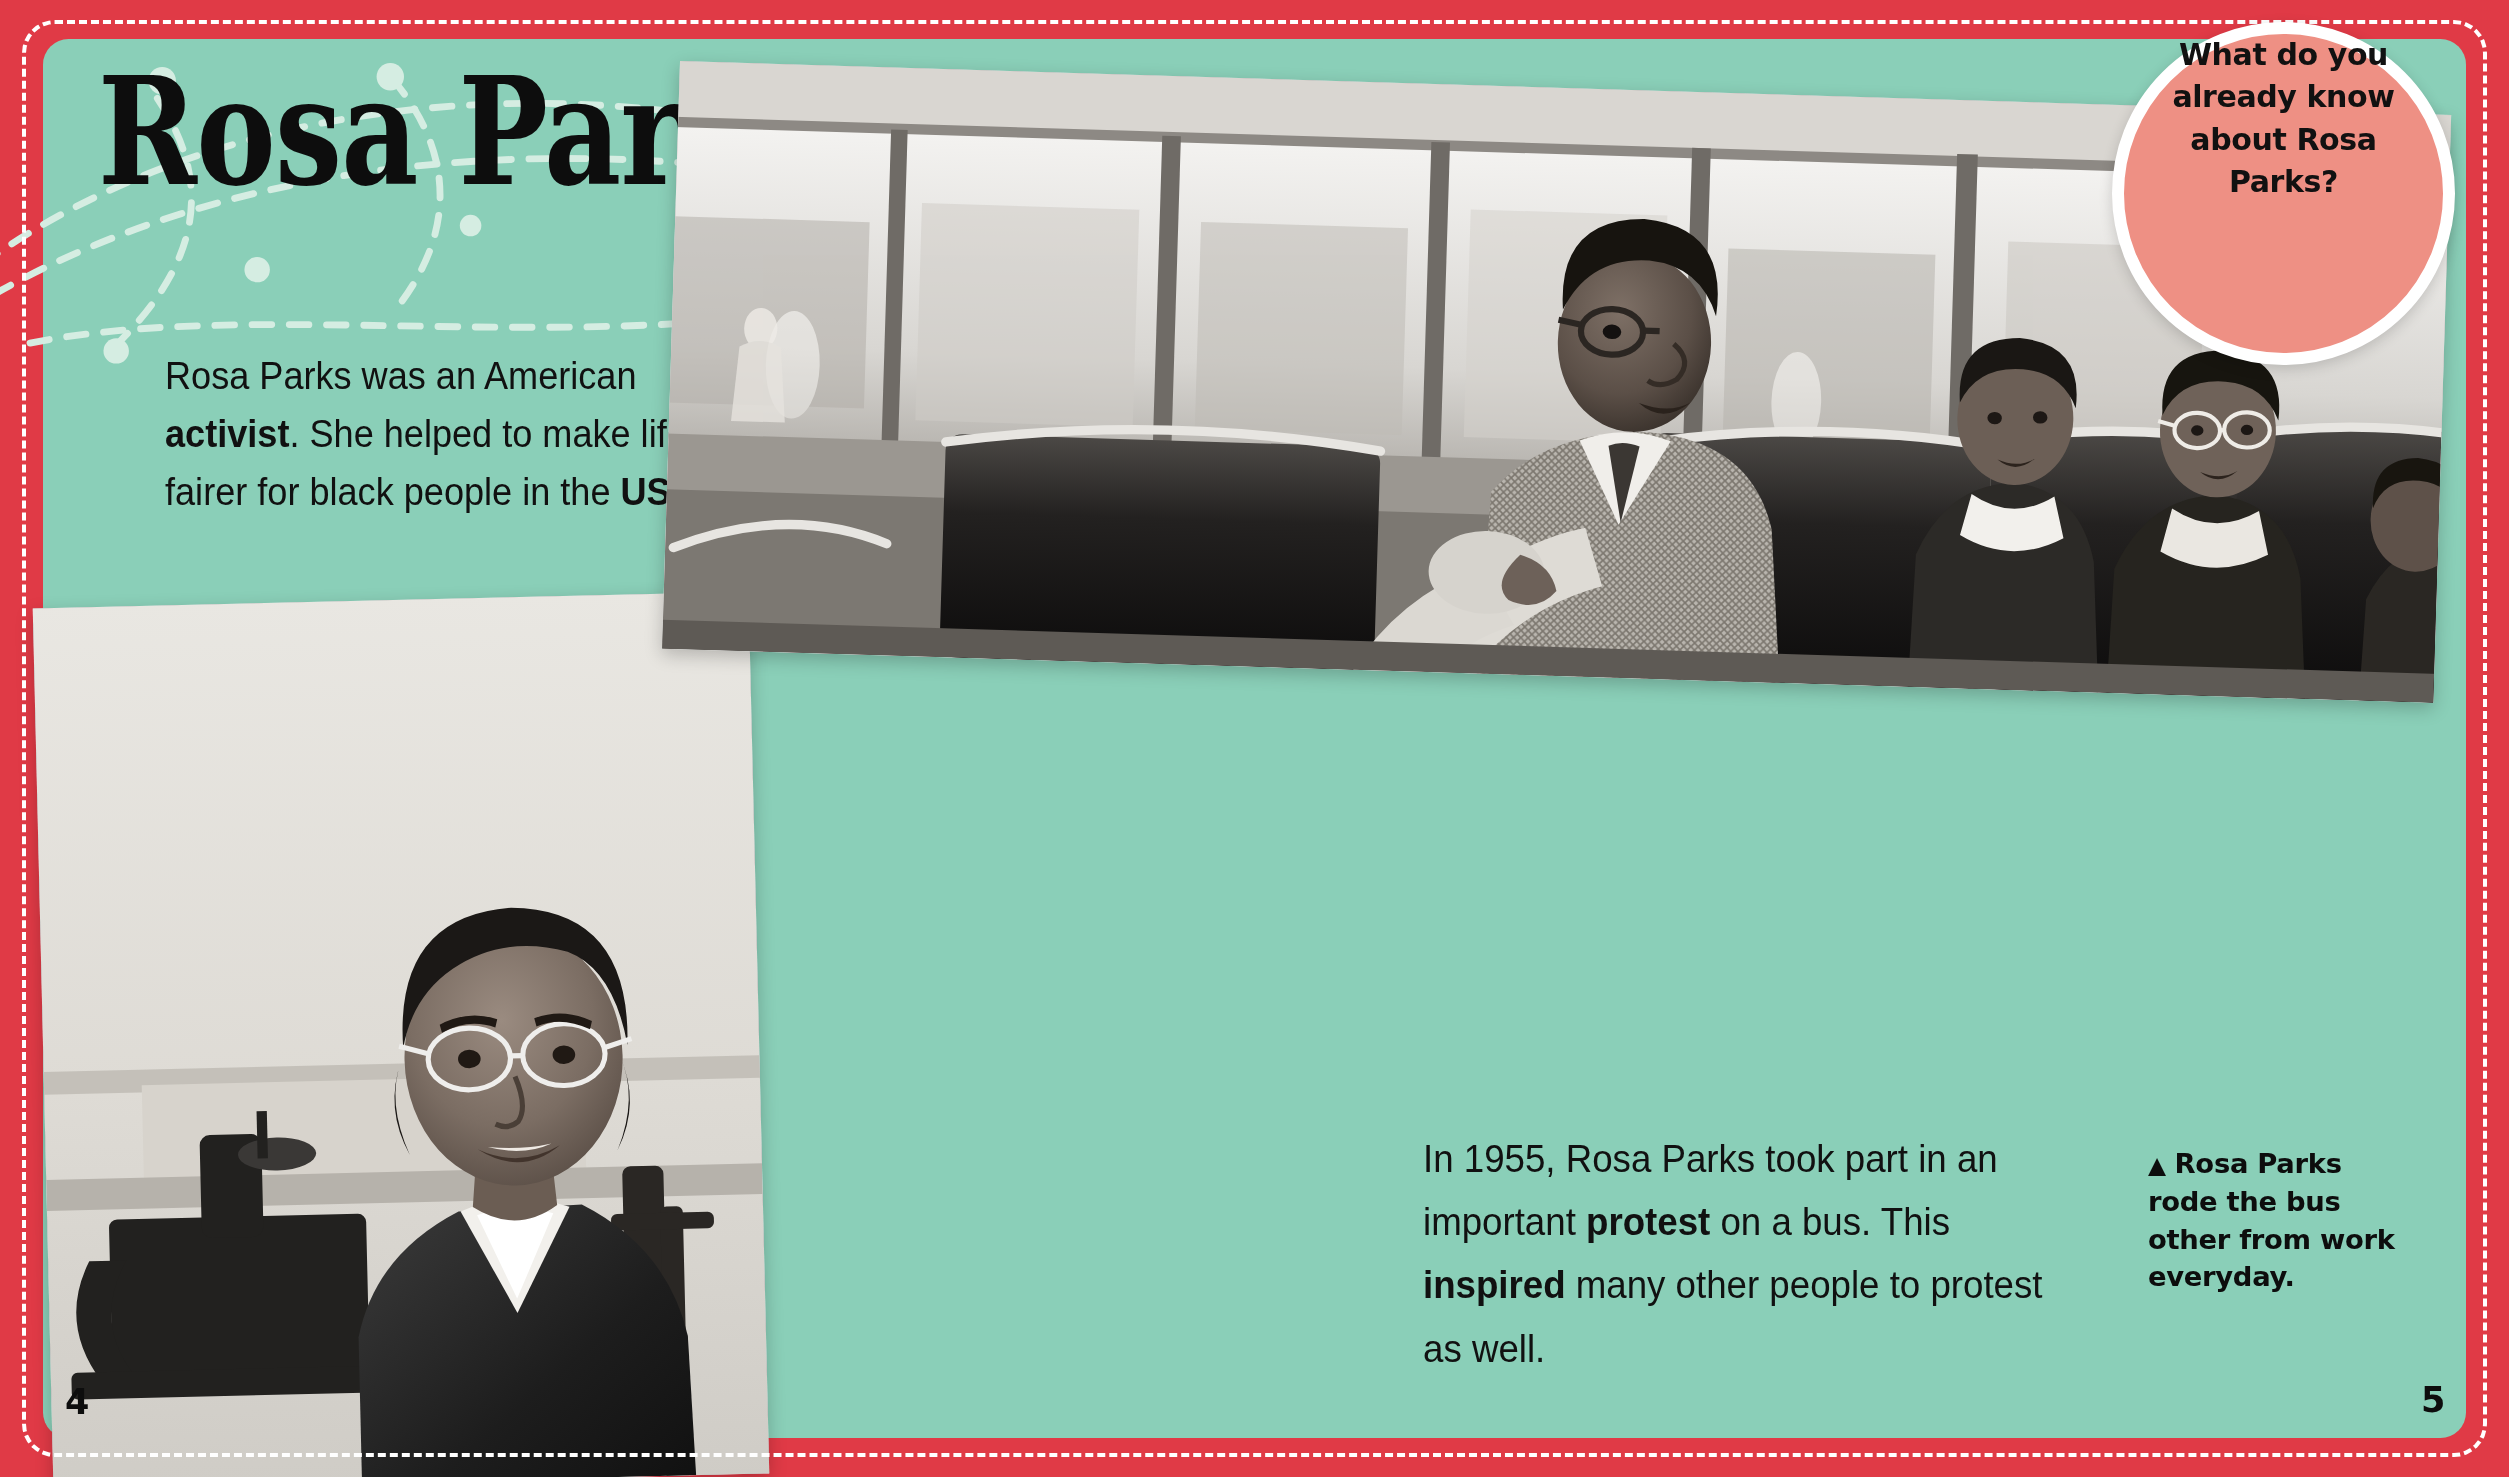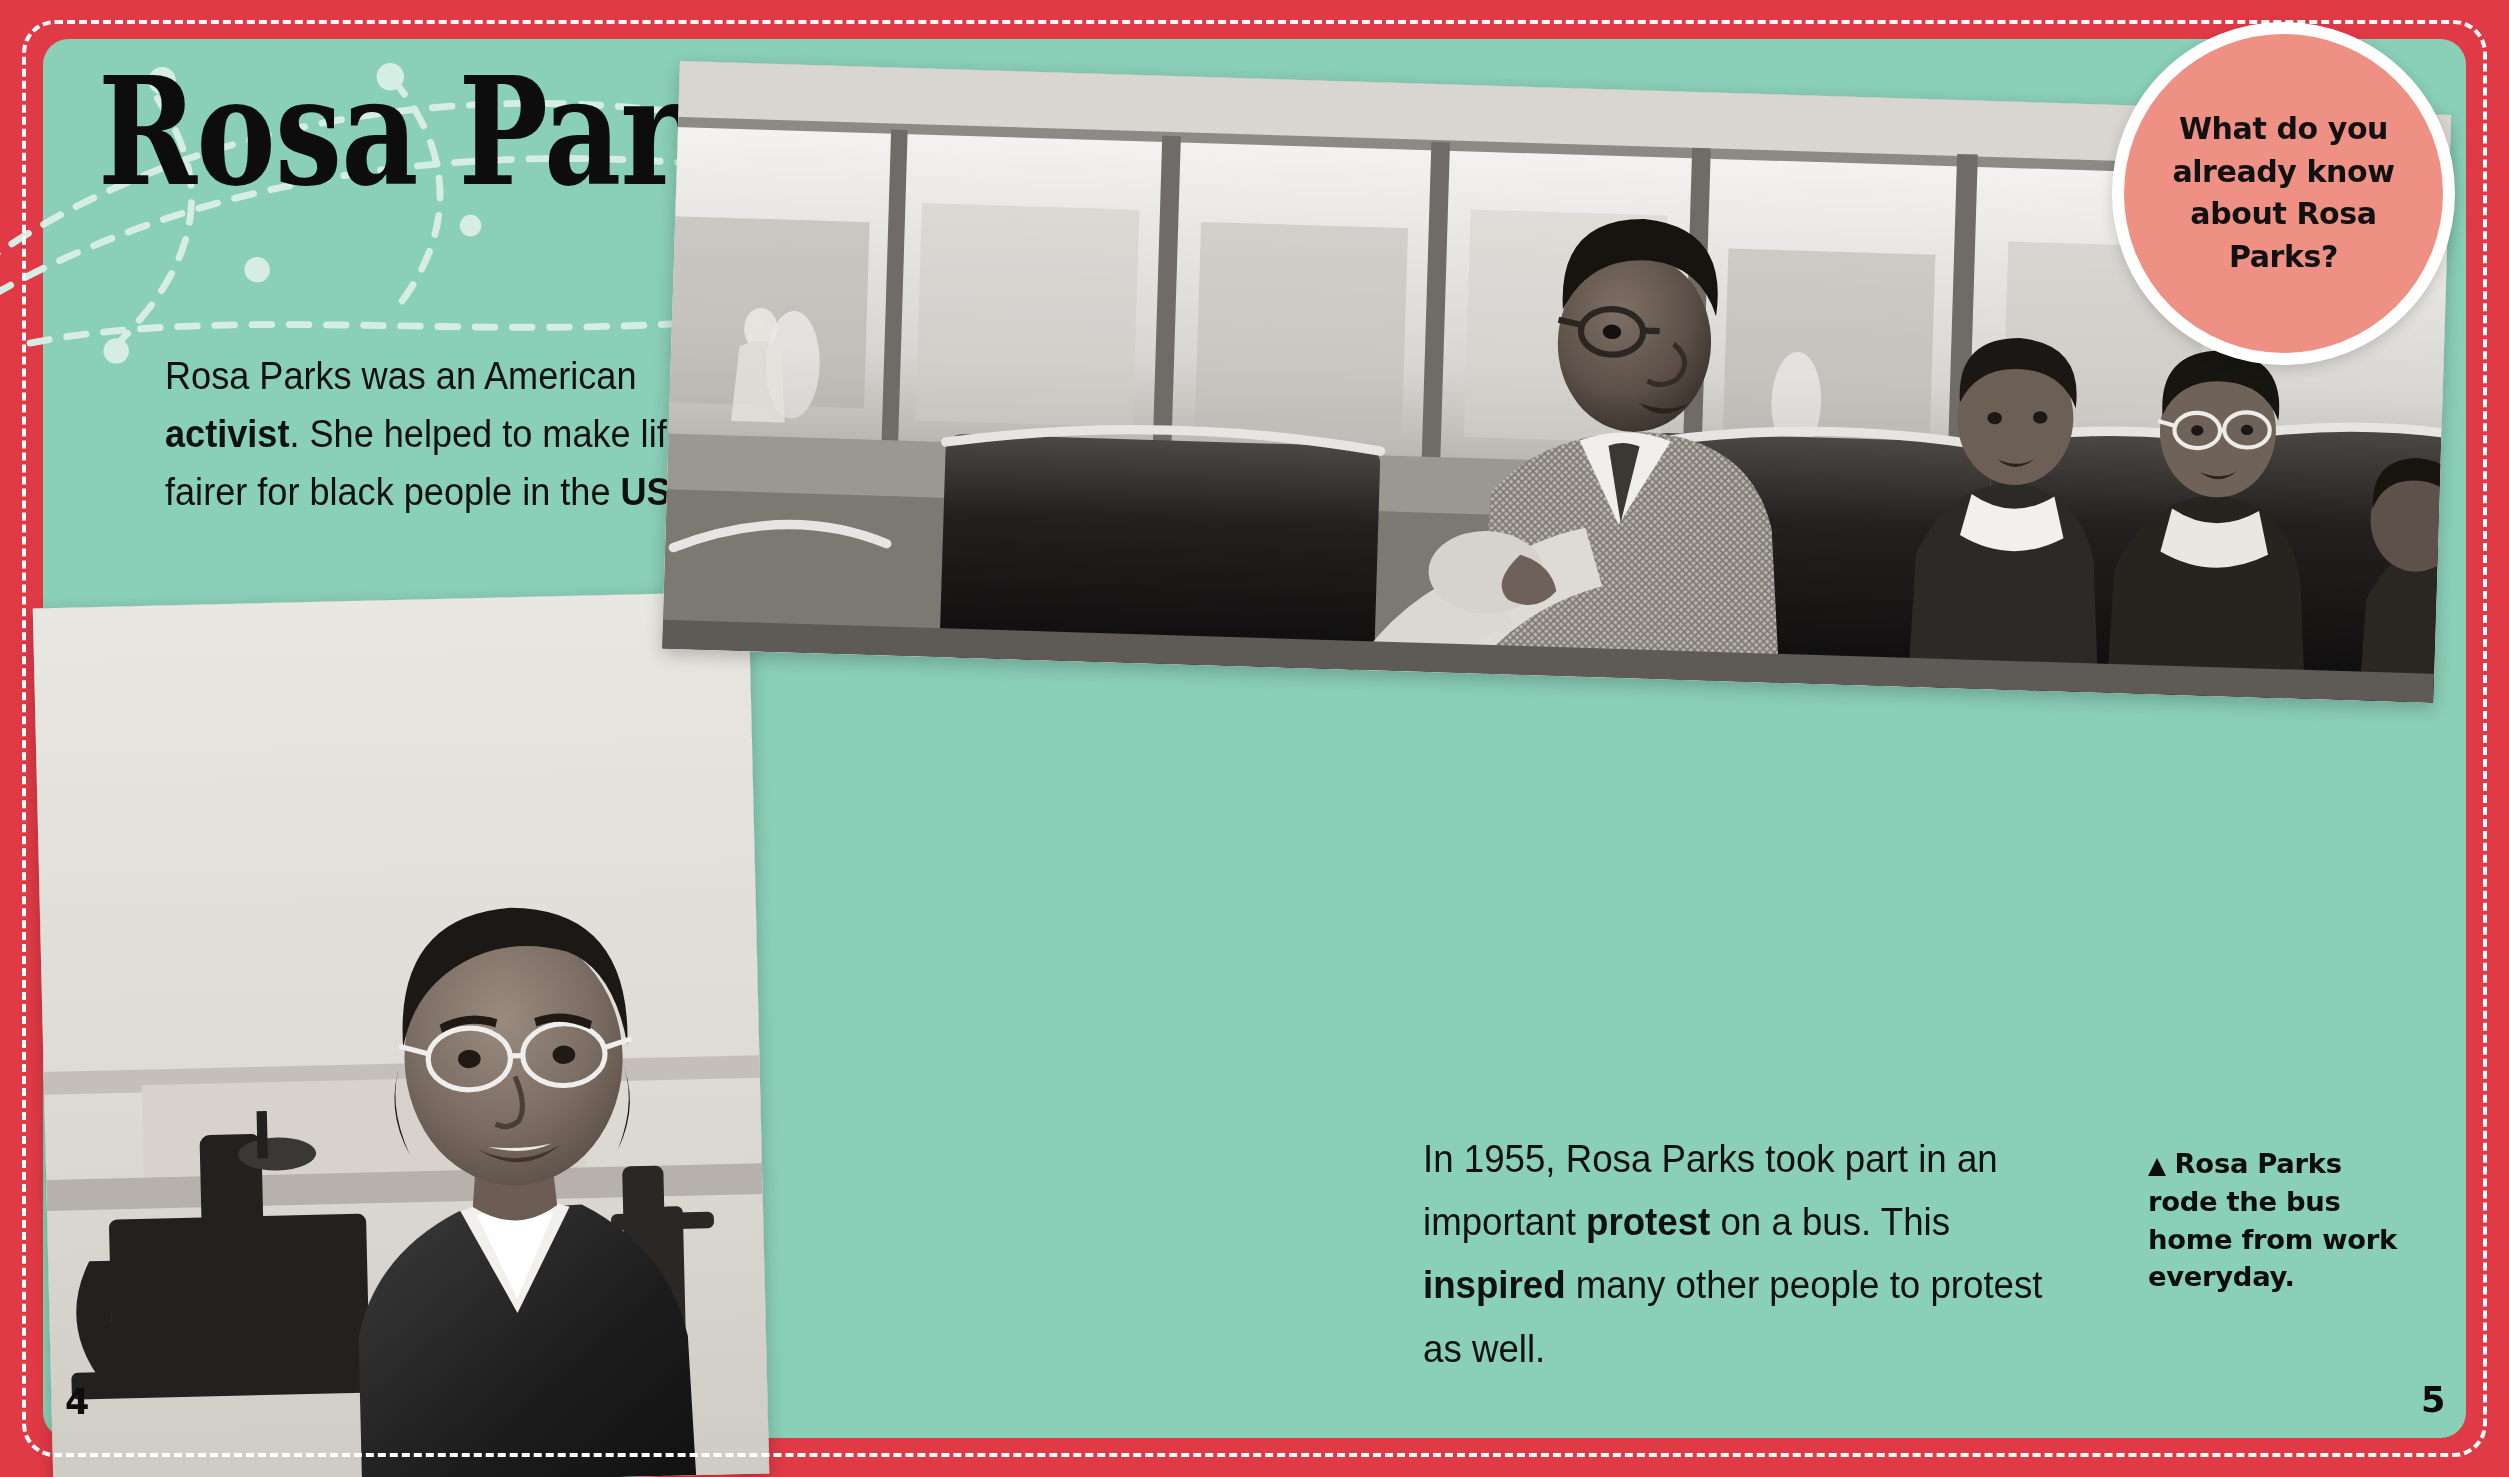--- a/index.html
+++ b/index.html
@@ -127,21 +127,21 @@
 
   
   #circle-callout {
     position:absolute;
     left:2112px; top:21.6px;
     width:343px; height:343px;
     border-radius:50%;
     background:#EE9084;
     border:12.7px solid #FFFFFF;
     z-index:7;
-    display:flex; align-items:center; justify-content:center;
+    display:flex; justify-content:center;
     text-align:center;
     box-shadow:0 3.9px 13.7px rgba(0,0,0,0.16);
   }
   #circle-callout .txt {
     font-family:"DejaVu Sans", sans-serif;
     font-weight:700;
     font-size:30px;
     line-height:1.42;
     color:#111111;
     letter-spacing:-0.4px;
@@ -404,21 +404,21 @@
         <rect x="0" y="540" width="1776" height="28" fill="#5e5a55"></rect>
       </svg>
     </div>
   </div>
 
   <p id="body-right">
     <span>In 1955, Rosa Parks took part in an important </span><b>protest</b><span> on a bus. This </span><b>inspired</b><span> many other people to protest as well.</span>
   </p>
 
   <div id="caption-right" class="caption">
-    <span class="tri">▲</span><span>Rosa Parks rode the bus home from work everyday.</span>
+    <span class="tri">▲</span><span>Rosa Parks rode the bus other from work everyday.</span>
   </div>
 
   <div id="circle-callout">
     <div class="txt">What do you already know about Rosa Parks?</div>
   </div>
 
   <div id="pagenum-left" class="pagenum">4</div>
   <div id="pagenum-right" class="pagenum">5</div>
 
   <div id="stitch"></div>

